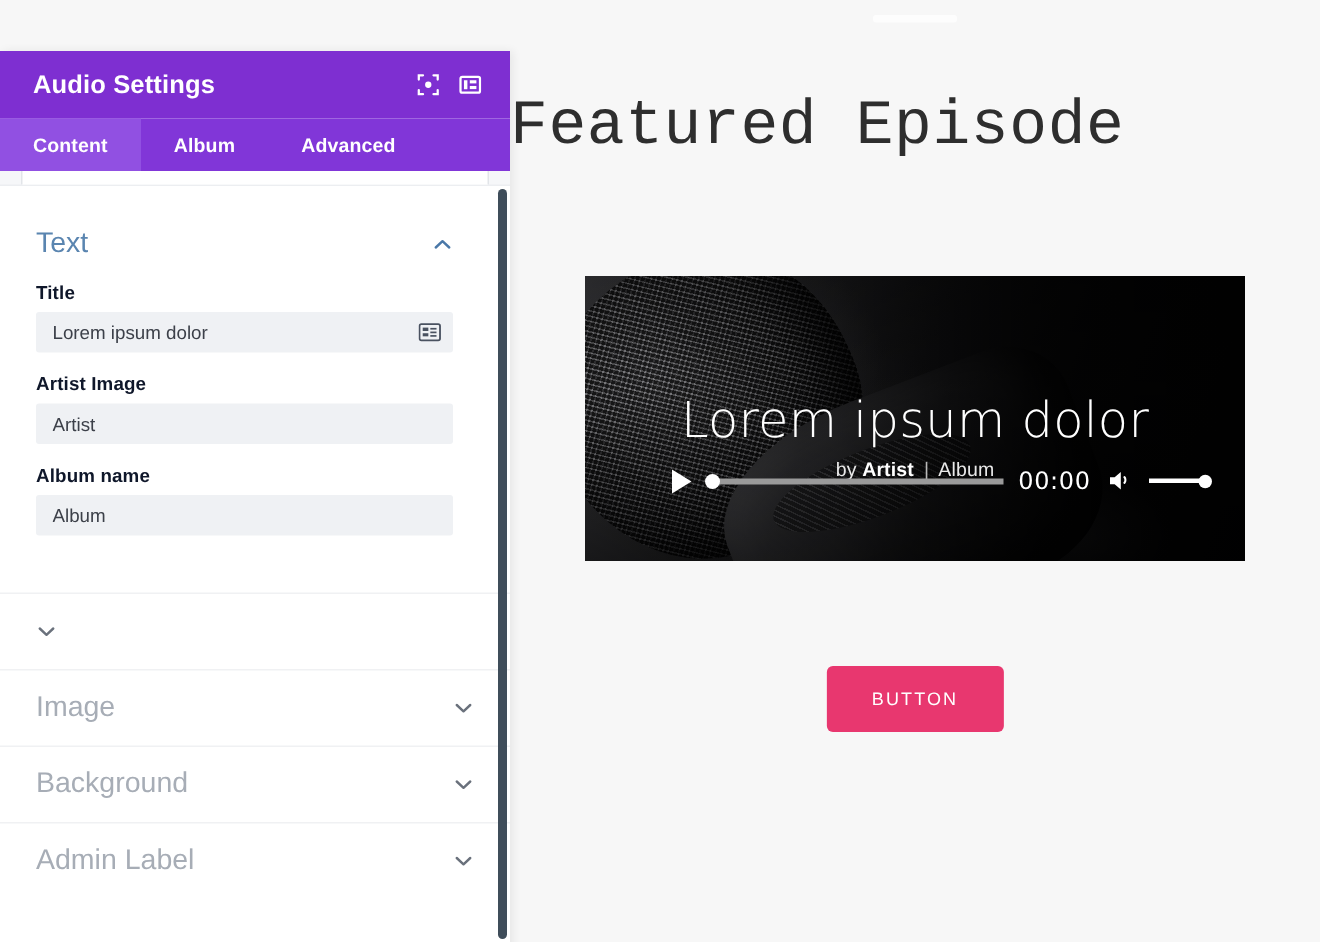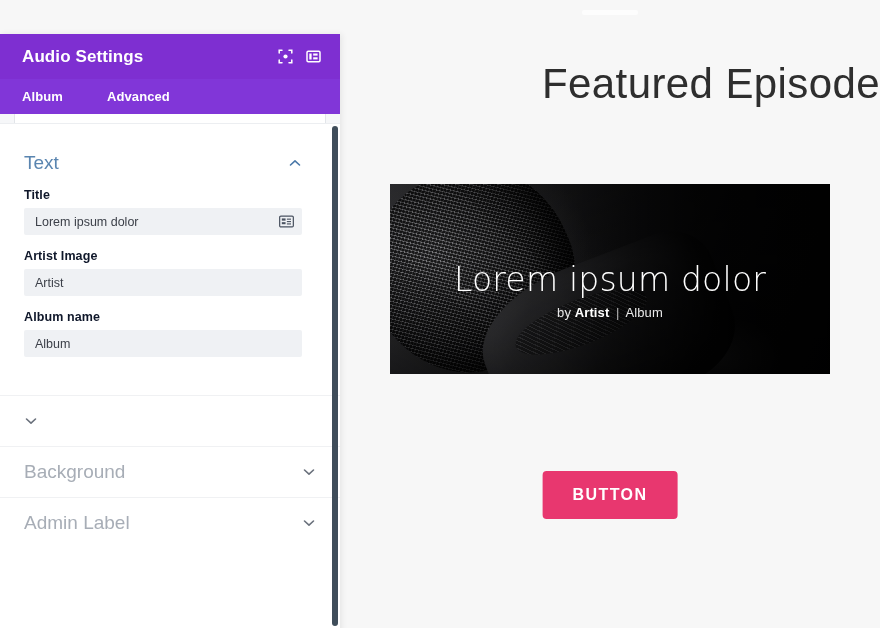--- a/index.html
+++ b/index.html
@@ -17,25 +17,24 @@
     width: 540px; height: 628px;
     background: #f7f7f7;
   }
   #top-divider {
     position: absolute; left: 50%; transform: translateX(-50%);
     top: 10px; width: 56px; height: 5px;
     background: #fdfdfd; border-radius: 2px;
   }
   #featured-title {
     position: absolute; top: 60px; left: 0; width: 100%;
-    text-align: right;
+    text-align: left;
     font-size: 42px; font-weight: 300; color: #2e2e2e;
     letter-spacing: 0.4px;
-    font-family: Liberation Sans, sans-serif;
-    padding-left: 44px;
+    font-family: Liberation Mono, monospace;
   }
 
   
   #audio-player {
     position: absolute; left: 50px; top: 184px;
     width: 440px; height: 190px;
     background: #0a0a0a;
     overflow: hidden;
   }
   #mic-photo {
@@ -130,22 +129,22 @@
     transform: translateY(-50%);
     width: 9px; height: 9px; border-radius: 50%;
     background: #ffffff;
   }
 
   
   #cta-button {
     position: absolute; left: 50%; transform: translateX(-50%);
     top: 444px; padding: 15px 30px;
     background: #e8376f; color: #ffffff;
-    font-size: 16px; font-weight: 700; letter-spacing: 1.4px;
-    border: none; border-radius: 4px; cursor: pointer; margin-top: 27px;
+    font-size: 12px; font-weight: 400; letter-spacing: 1.4px;
+    border: none; border-radius: 4px; cursor: pointer;
   }
 
   
   #settings-panel {
     position: absolute; left: 0; top: 0;
     width: 340px; height: 628px;
     background: #ffffff;
     display: flex; flex-direction: column;
     box-shadow: 2px 0 6px rgba(0,0,0,0.07);
     margin-top: 34px;
@@ -273,20 +272,34 @@
       <div id="player-content">
         <div id="player-title">Lorem ipsum dolor</div>
         <div id="player-meta">
           <span>by</span>
           <span class="artist">Artist</span>
           <span class="sep">|</span>
           <span>Album</span>
         </div>
       </div>
 
+      <div id="player-controls">
+        <div id="play-button"></div>
+        <div id="progress-track">
+          <div id="progress-knob"></div>
+        </div>
+        <div id="time-display">00:00</div>
+        <svg id="volume-icon" width="17" height="15" viewBox="0 0 17 15">
+          <path d="M1 5.2h3.1L8.2 1.6v11.8L4.1 9.8H1z" fill="#ffffff"></path>
+          <path d="M10.6 5.1c.9.8.9 3 0 3.8" stroke="#ffffff" stroke-width="1.4" fill="none" stroke-linecap="round"></path>
+        </svg>
+        <div id="volume-track">
+          <div id="volume-knob"></div>
+        </div>
+      </div>
     </div>
 
     <button id="cta-button">BUTTON</button>
 
   </div>
 
   <div id="settings-panel">
 
     <div id="panel-header">
       <div id="panel-title">Audio Settings</div>
@@ -302,20 +315,21 @@
         <svg width="15" height="15" viewBox="0 0 15 15">
           <rect x="1" y="2.2" width="13" height="10.6" rx="1.2" stroke="#ffffff" stroke-width="1.5" fill="none"></rect>
           <rect x="3.3" y="4.5" width="2.3" height="6" fill="#ffffff"></rect>
           <rect x="7.2" y="4.5" width="4.4" height="2.1" fill="#ffffff"></rect>
           <rect x="7.2" y="8.3" width="4.4" height="2.1" fill="#ffffff"></rect>
         </svg>
       </div>
     </div>
 
     <div id="panel-tabs">
+      <div class="tab active">Content</div>
       <div class="tab">Album</div>
       <div class="tab">Advanced</div>
     </div>
 
     <div id="search-stub"></div>
 
     <div id="panel-body">
 
       <div id="sections-wrap">
 
@@ -358,20 +372,26 @@
         </div>
 
         <div id="collapsed-wrap">
 
           <div class="section-collapsed">
             <svg class="chev" viewBox="0 0 14 14">
               <path d="M2.5 5L7 9.2 11.5 5" stroke="#6a717c" stroke-width="1.6" fill="none" stroke-linecap="round" stroke-linejoin="round"></path>
             </svg>
           </div>
 
+          <div class="section-collapsed">
+            <div class="label">Image</div>
+            <svg class="chev" viewBox="0 0 14 14">
+              <path d="M2.5 5L7 9.2 11.5 5" stroke="#6a717c" stroke-width="1.6" fill="none" stroke-linecap="round" stroke-linejoin="round"></path>
+            </svg>
+          </div>
 
           <div class="section-collapsed">
             <div class="label">Background</div>
             <svg class="chev" viewBox="0 0 14 14">
               <path d="M2.5 5L7 9.2 11.5 5" stroke="#6a717c" stroke-width="1.6" fill="none" stroke-linecap="round" stroke-linejoin="round"></path>
             </svg>
           </div>
 
           <div class="section-collapsed">
             <div class="label">Admin Label</div>

